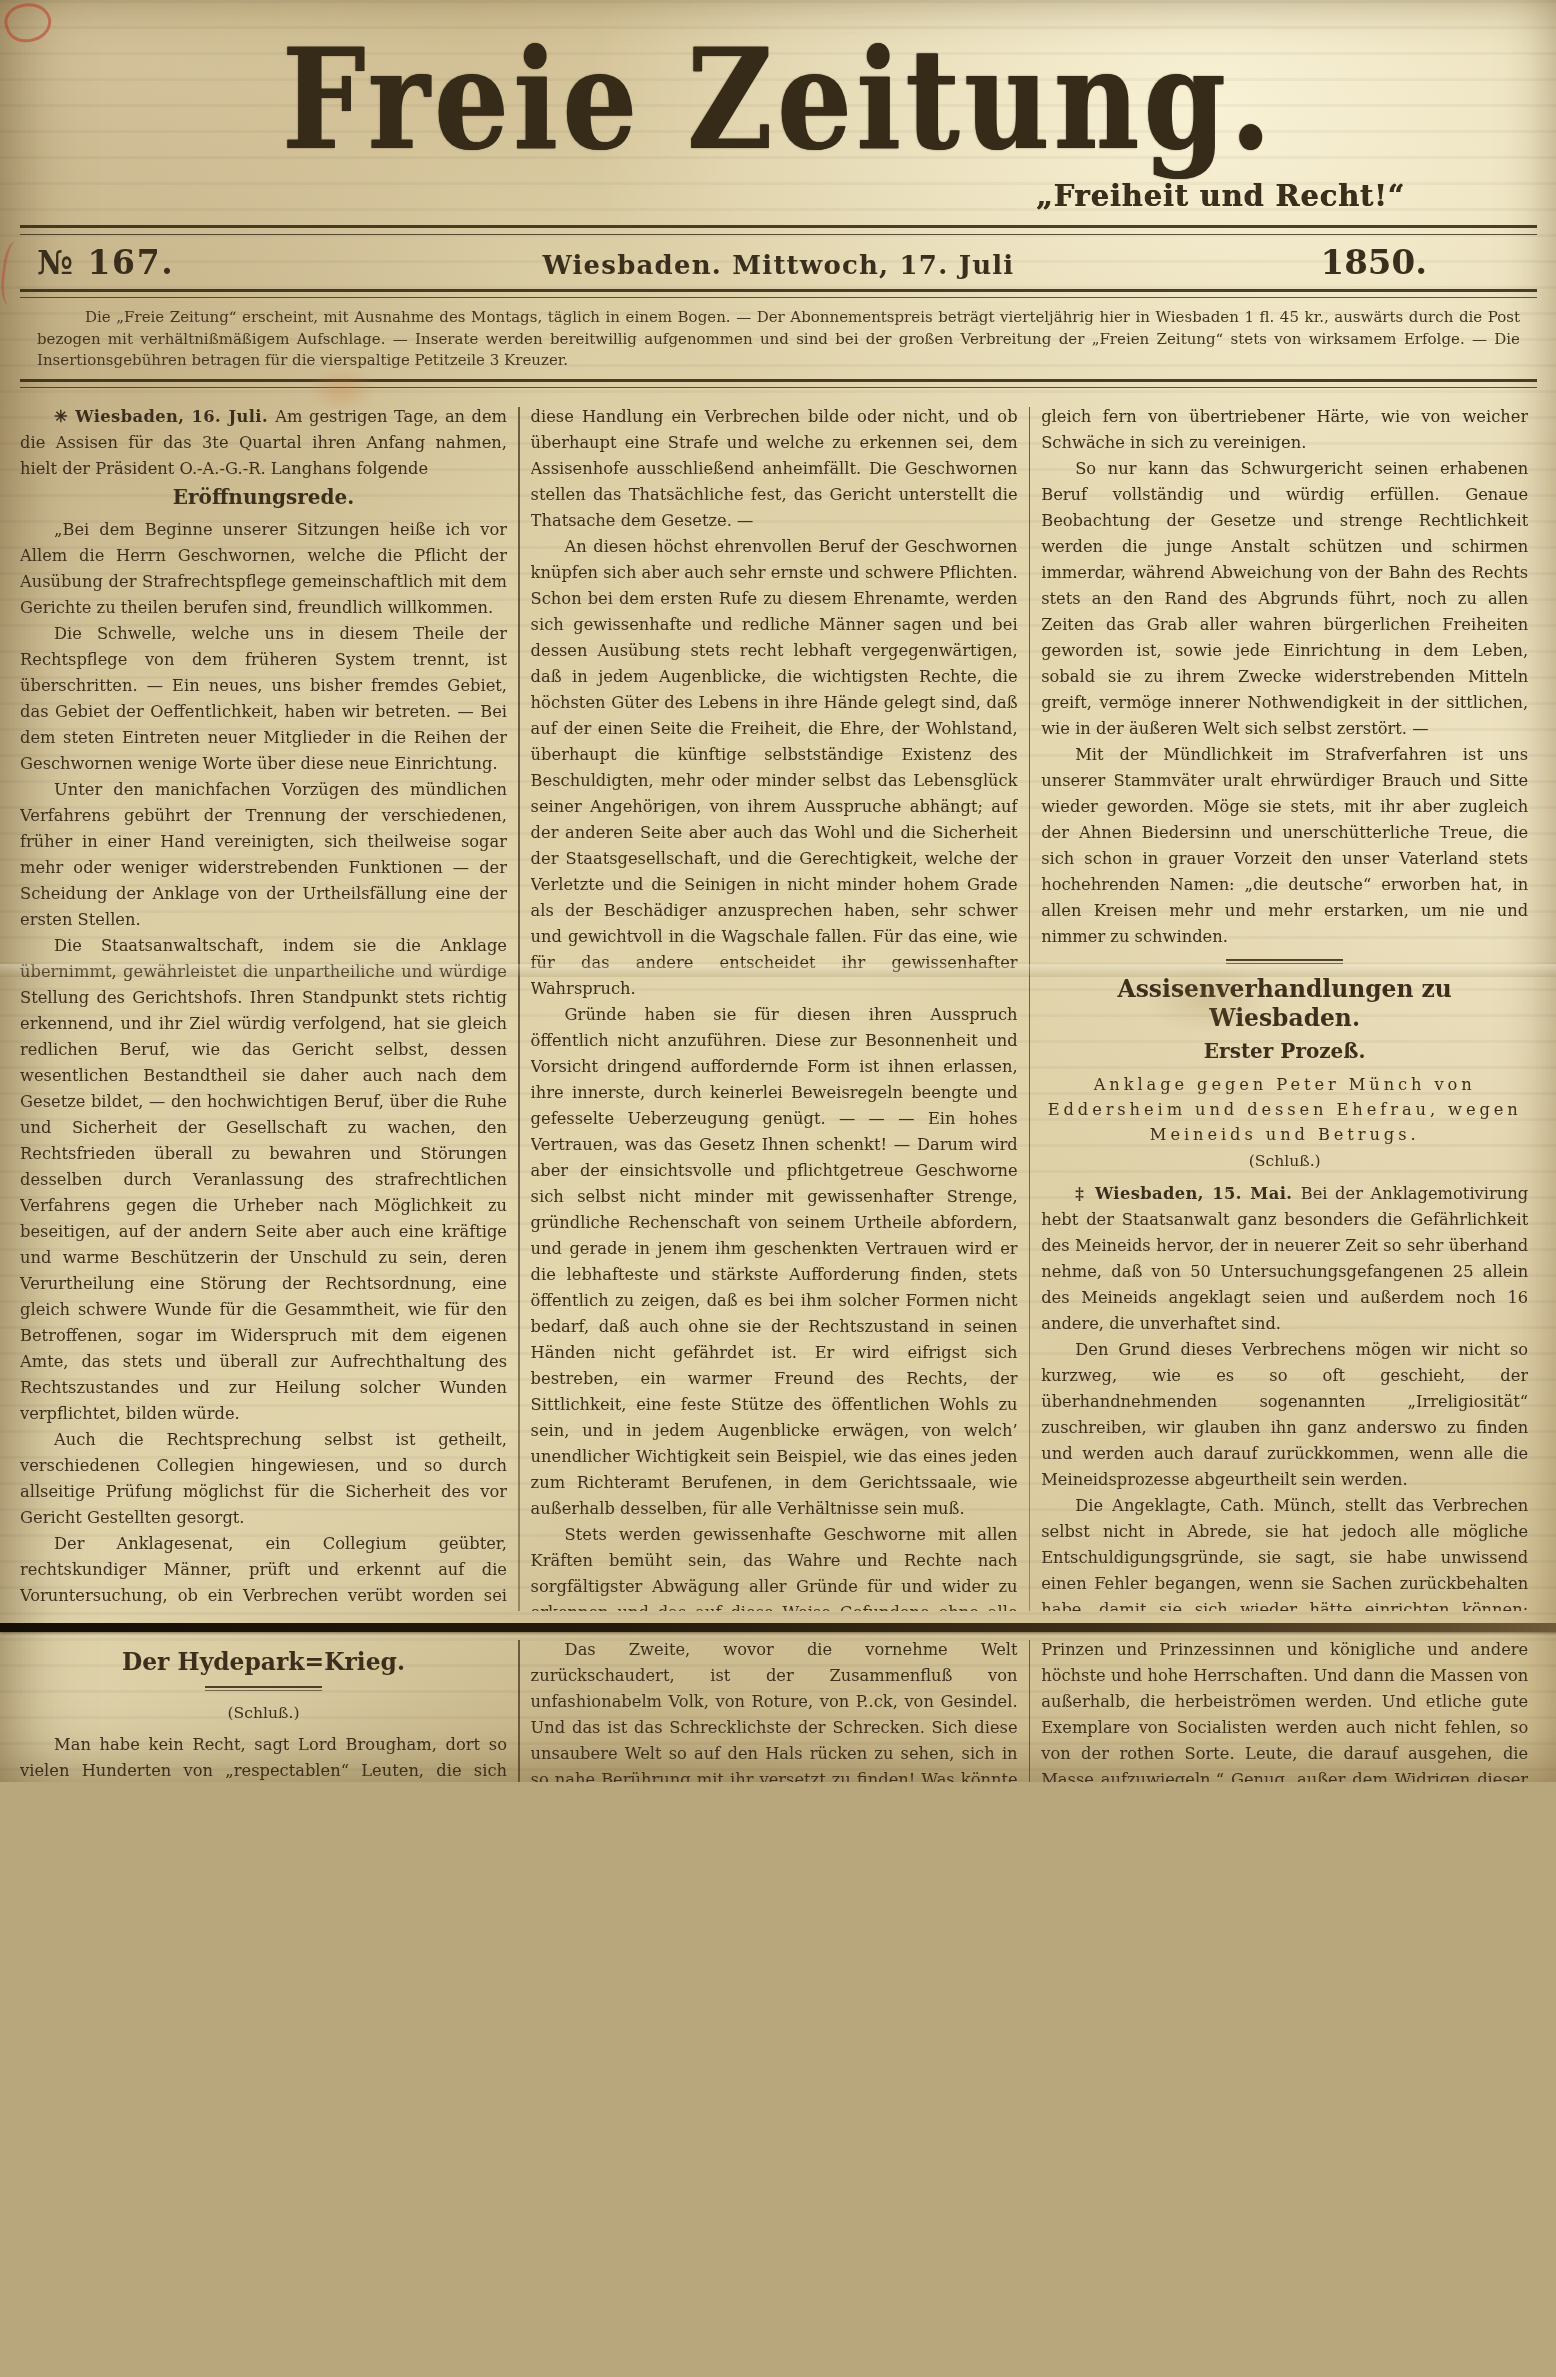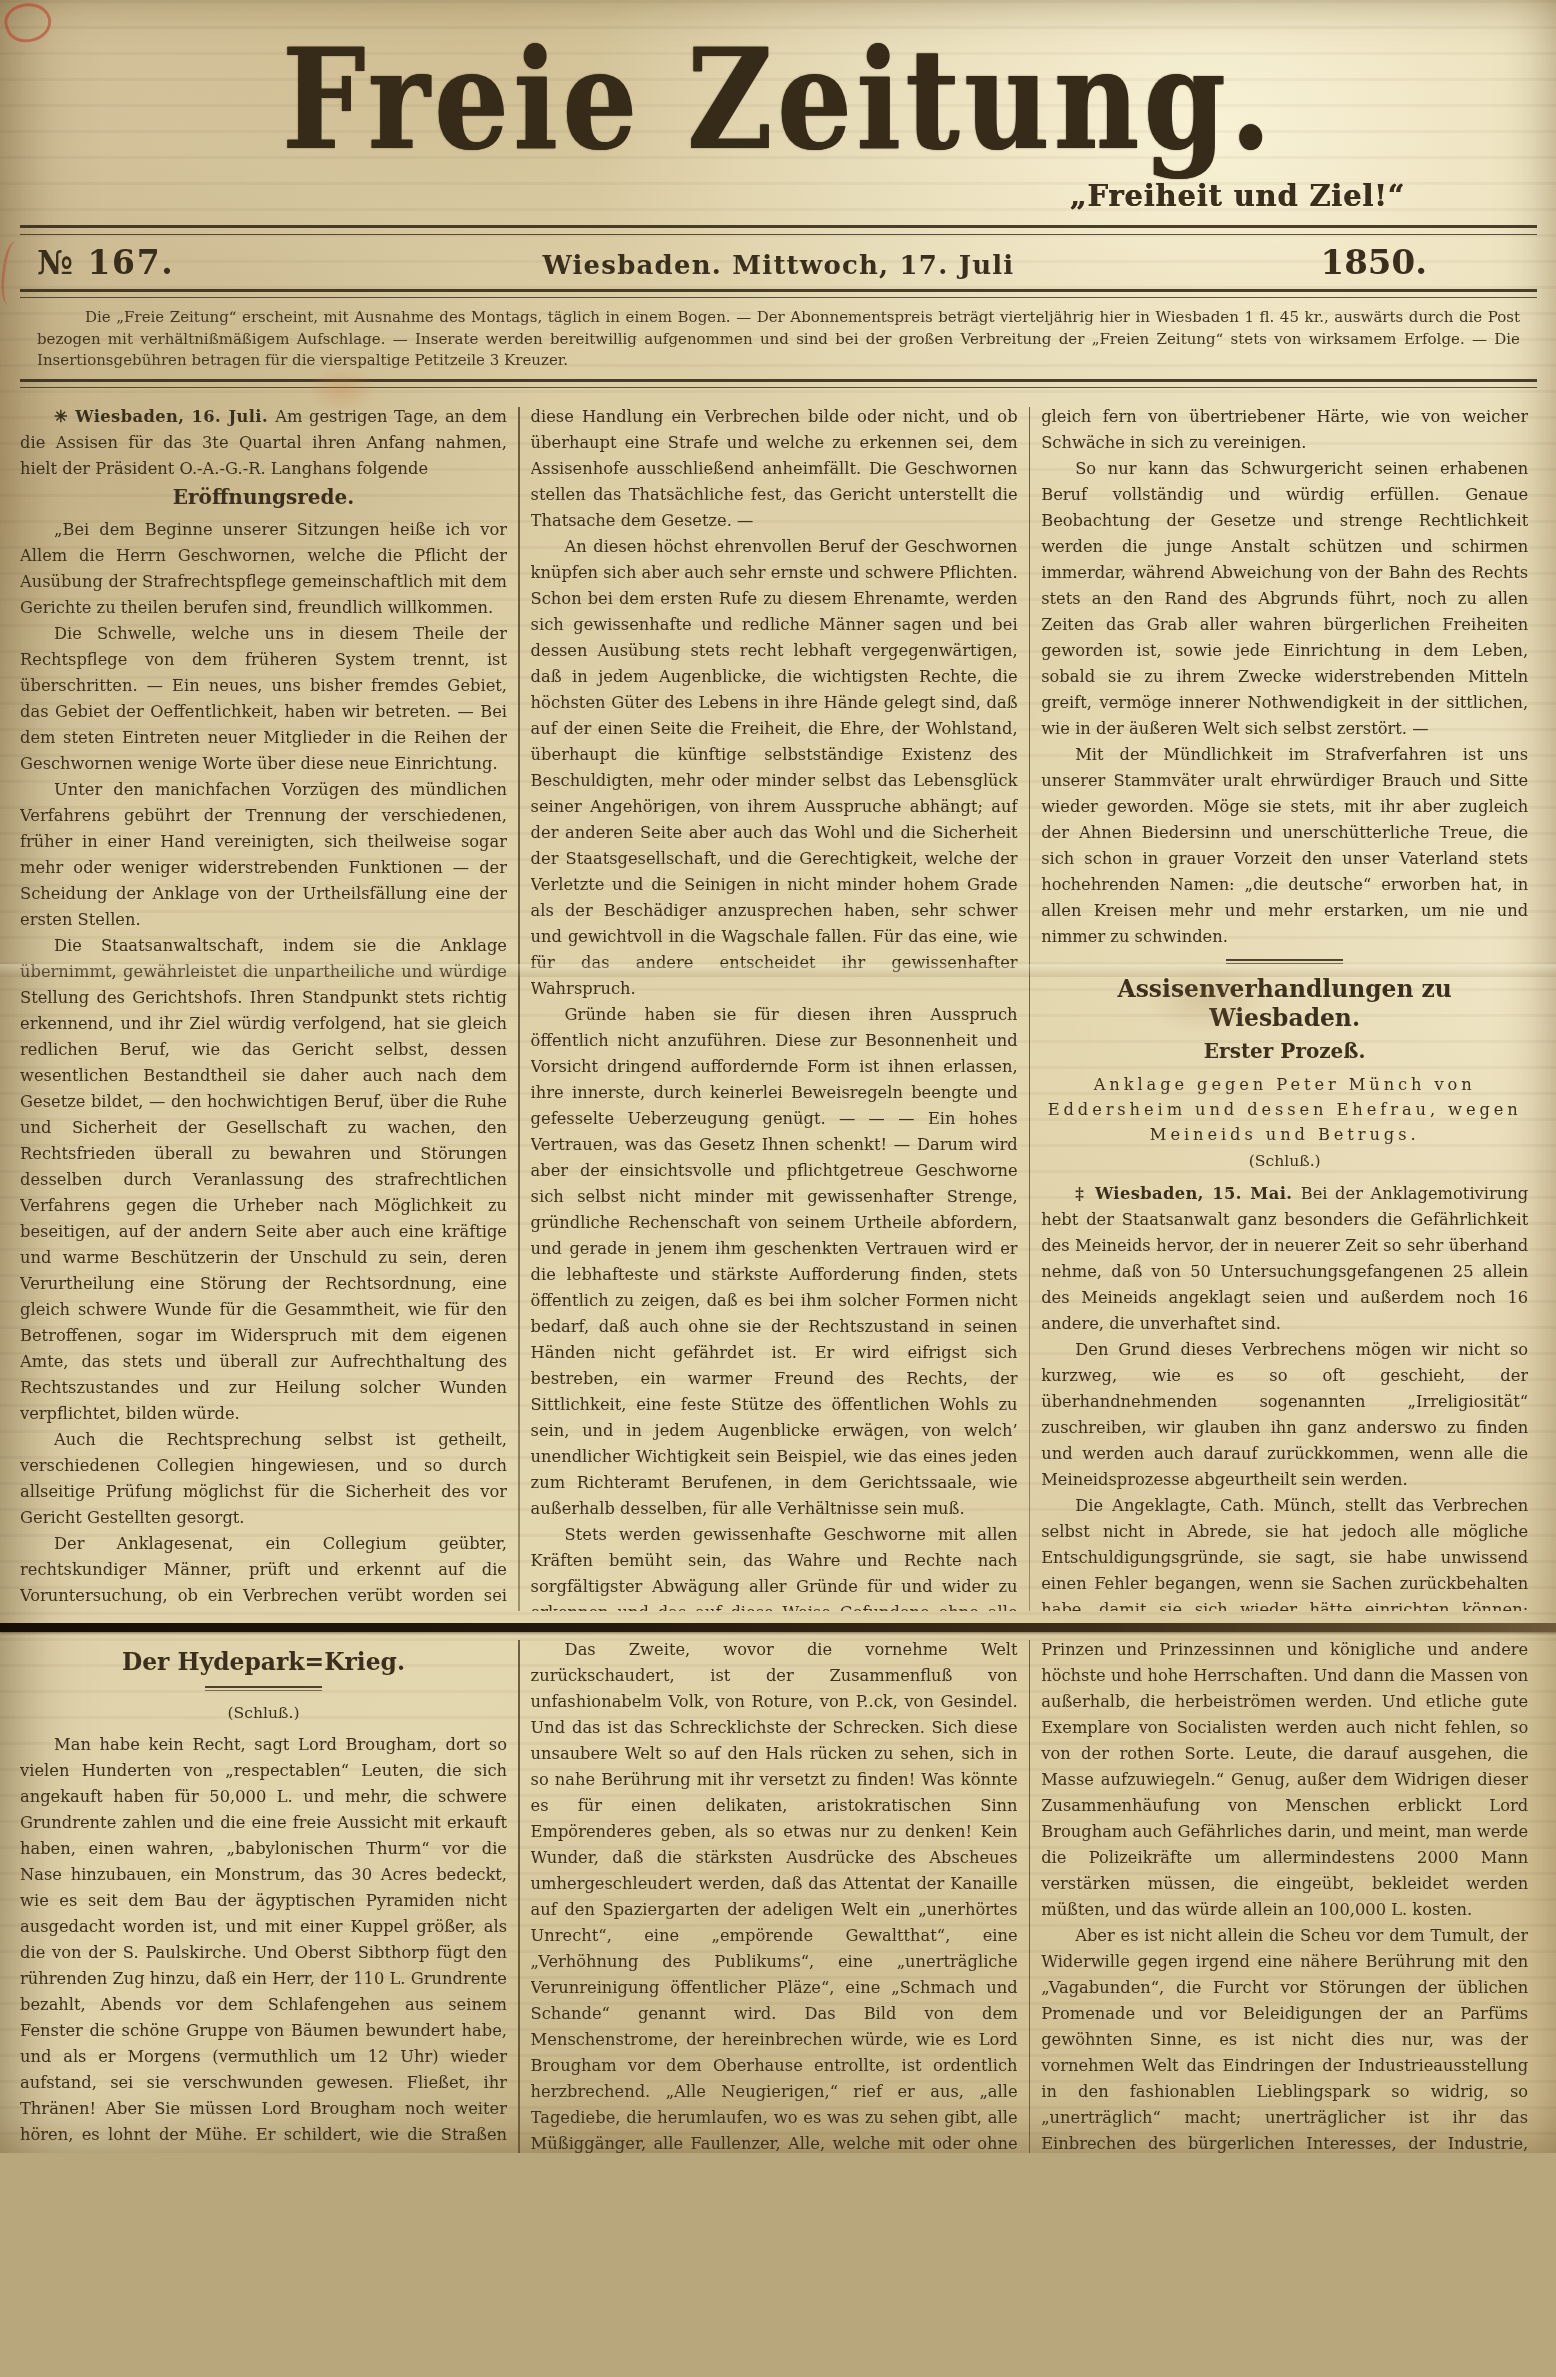--- a/index.html
+++ b/index.html
@@ -1,18 +1,18 @@
 <!DOCTYPE html>
 <html lang="de" style="font-size:12.5px"><head>
 <meta charset="utf-8">
 <style>
   html,body{margin:0;padding:0;background:#b8a67c;}
   .page{
     position:relative;
-    width:1557px;height:2153px;
+    width:1557px;height:1782px;
     margin:0 auto;
     overflow:hidden;
     color:#3a2e1c;
     font-family:"DejaVu Serif","Liberation Serif",serif;
     background:
       radial-gradient(1012px 701px at 78% 6%, rgba(250,243,216,0.95), rgba(250,243,216,0) 62%),
       radial-gradient(701px 1168px at 96% 45%, rgba(243,233,203,0.8), transparent 70%),
       radial-gradient(623px 467px at 8% 22%, rgba(160,134,88,0.30), transparent 70%),
       radial-gradient(856px 545px at 40% 100%, rgba(165,141,94,0.45), transparent 72%),
       radial-gradient(467px 311px at 30% 2%, rgba(205,185,140,0.5), transparent 70%),
@@ -91,21 +91,21 @@
   <div class="crease"></div>
   <div class="stain s1"></div>
   <div class="stain s2"></div>
   <div class="stain s3"></div>
   <div class="stain s4"></div>
   <div class="red-mark m1"></div>
   <div class="red-mark m2"></div>
 
   <header>
     <h1 class="title">Freie Zeitung.</h1>
-    <div class="motto">„Freiheit und Ziel!“</div>
+    <div class="motto">„Freiheit und Recht!“</div>
   </header>
 
   <div class="rule-double"></div>
 
   <div class="dateline-row">
     <span class="issue">№ 167.</span>
     <span class="place-date">Wiesbaden. Mittwoch, 17. Juli</span>
     <span class="year">1850.</span>
   </div>
 

